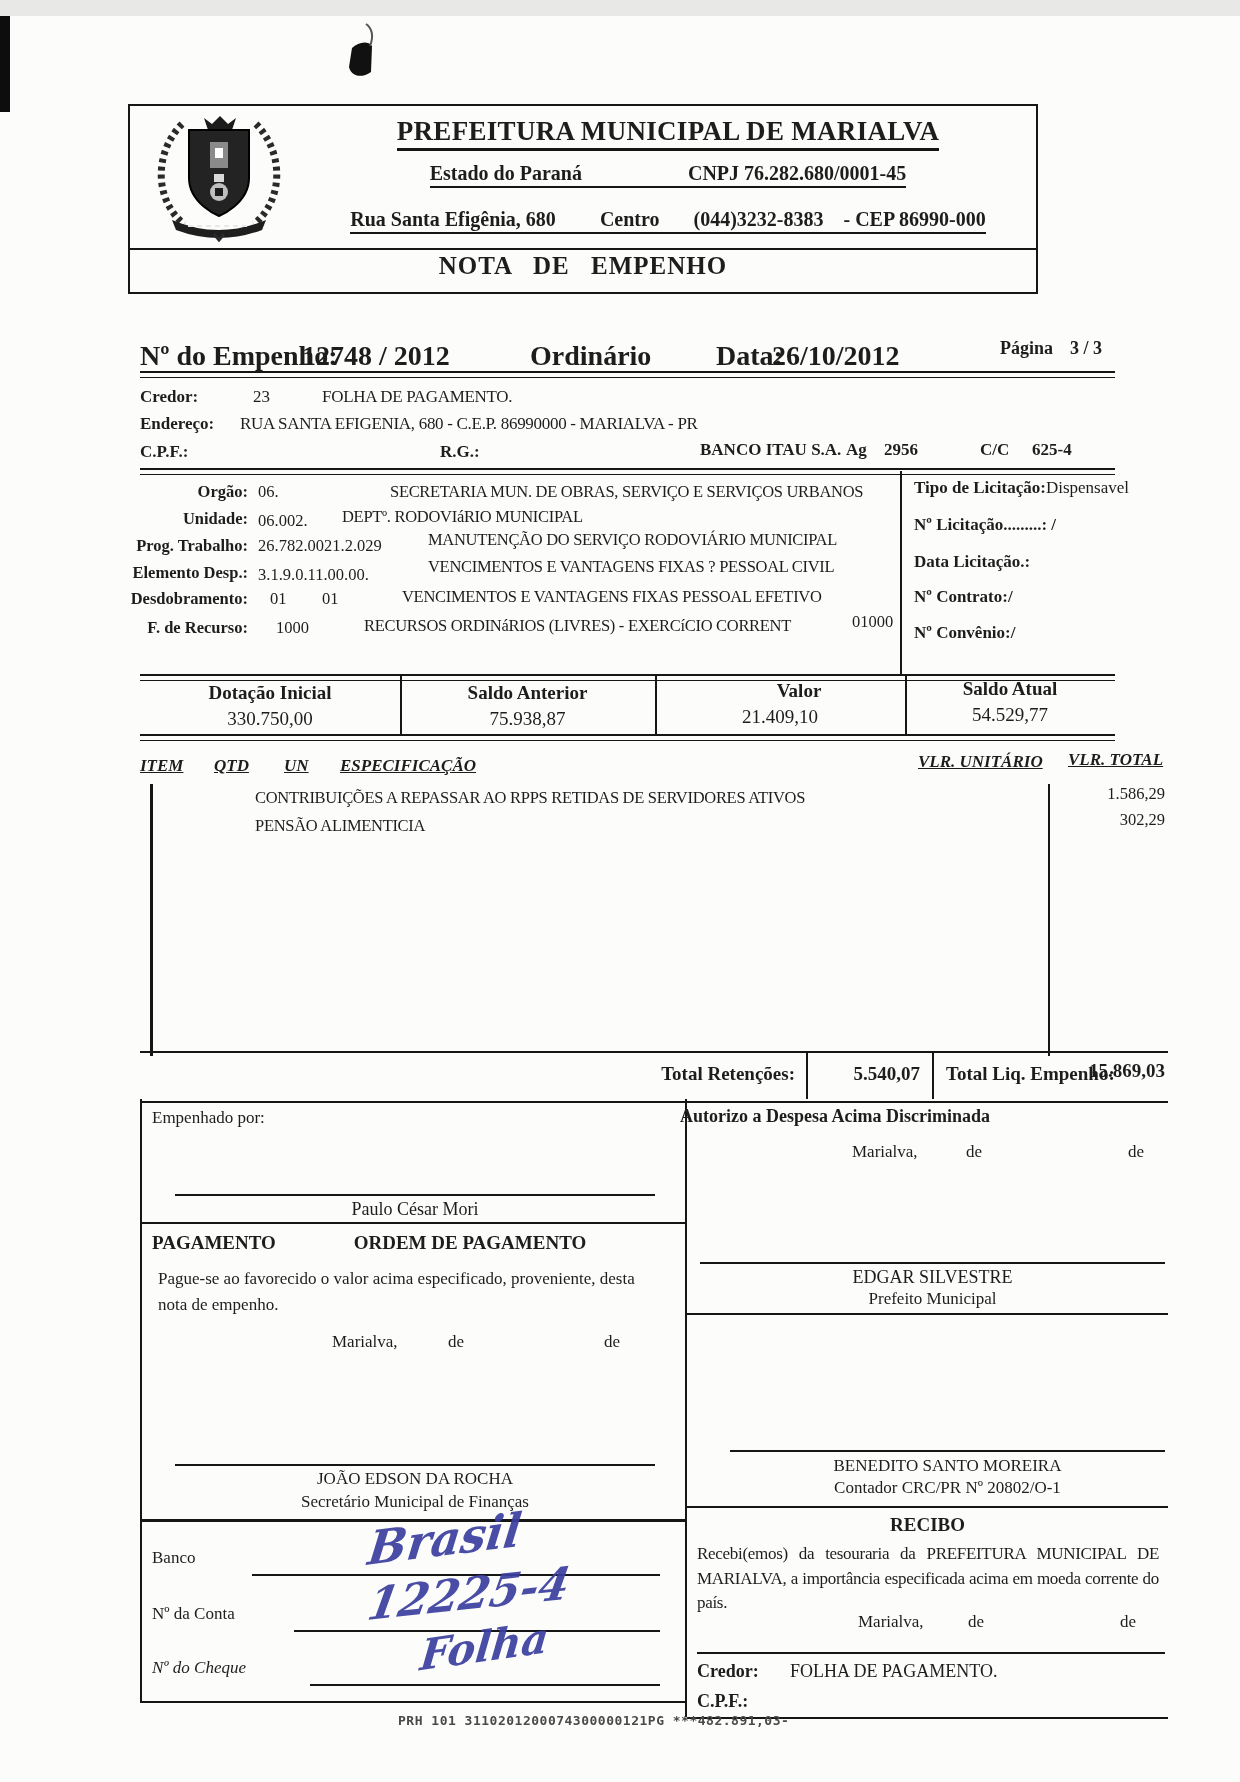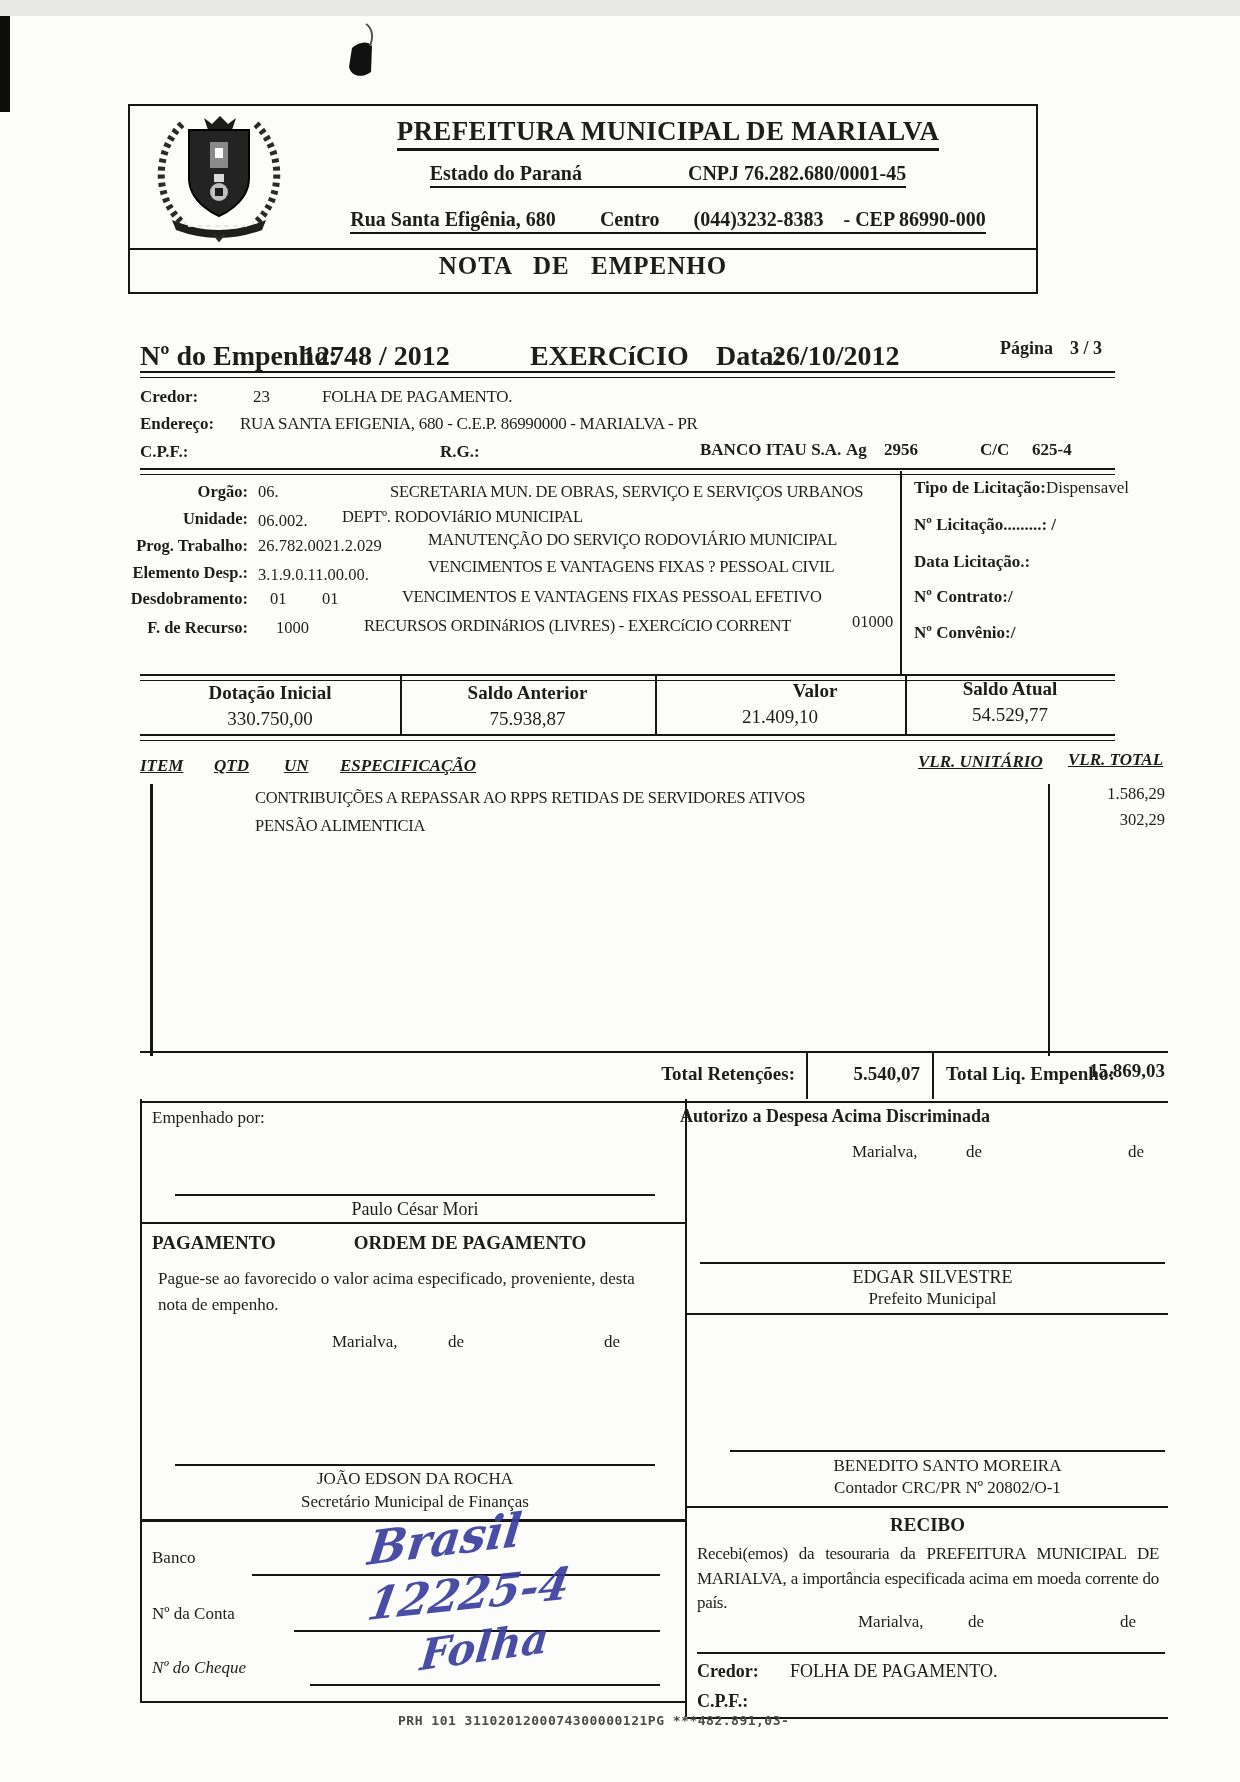--- a/index.html
+++ b/index.html
@@ -81,21 +81,21 @@
       </span>
     </div>
   </div>
 
   <div class="abs" style="left:128px;top:230px;width:906px;height:46px;border:2px solid #161616;border-top:none;">
     <div class="c b" style="margin-top:6px;font-size:25px;word-spacing:14px;letter-spacing:1px;">NOTA DE EMPENHO</div>
   </div>
 
   <span class="abs b fs20" style="left:140px;top:324px;">Nº do Empenho:</span>
   <span class="abs b fs20" style="left:302px;top:324px;">12748 / 2012</span>
-  <span class="abs b fs20" style="left:530px;top:324px;">EXERCíCIO</span>
+  <span class="abs b fs20" style="left:530px;top:324px;">Ordinário</span>
   <span class="abs b fs20" style="left:716px;top:324px;">Data:</span>
   <span class="abs b fs20" style="left:772px;top:324px;">26/10/2012</span>
   <span class="abs b" style="left:1000px;top:322px;font-size:18px;">Página</span>
   <span class="abs b" style="left:1070px;top:322px;font-size:18px;">3 / 3</span>
 
   <div class="abs rule" style="left:140px;top:355px;width:975px;"></div>
 
   <span class="abs b fs17" style="left:140px;top:371px;">Credor:</span>
   <span class="abs fs17" style="left:253px;top:371px;">23</span>
   <span class="abs fs17 cond" style="left:322px;top:371px;">FOLHA DE PAGAMENTO.</span>
@@ -152,21 +152,21 @@
   <div class="abs rule" style="left:140px;top:658px;width:975px;"></div>
   <div class="abs rule" style="left:140px;top:718px;width:975px;"></div>
   <div class="abs thin" style="left:400px;top:660px;width:2px;height:58px;"></div>
   <div class="abs thin" style="left:655px;top:660px;width:2px;height:58px;"></div>
   <div class="abs thin" style="left:905px;top:660px;width:2px;height:58px;"></div>
 
   <span class="abs b fs19 c" style="left:140px;top:666px;width:260px;">Dotação Inicial</span>
   <span class="abs fs19 c" style="left:140px;top:692px;width:260px;">330.750,00</span>
   <span class="abs b fs19 c" style="left:400px;top:666px;width:255px;">Saldo Anterior</span>
   <span class="abs fs19 c" style="left:400px;top:692px;width:255px;">75.938,87</span>
-  <span class="abs b fs19 c" style="left:655px;top:664px;width:288px;padding-left:16px;">Valor</span>
+  <span class="abs b fs19 c" style="left:655px;top:664px;width:288px;">Valor</span>
   <span class="abs fs19 c" style="left:655px;top:690px;width:250px;">21.409,10</span>
   <span class="abs b fs19 c" style="left:905px;top:662px;width:210px;">Saldo Atual</span>
   <span class="abs fs19 c" style="left:905px;top:688px;width:210px;">54.529,77</span>
 
   <span class="abs b i fs17" style="left:140px;top:740px;text-decoration:underline;">ITEM</span>
   <span class="abs b i fs17" style="left:214px;top:740px;text-decoration:underline;">QTD</span>
   <span class="abs b i fs17" style="left:284px;top:740px;text-decoration:underline;">UN</span>
   <span class="abs b i fs17" style="left:340px;top:740px;text-decoration:underline;">ESPECIFICAÇÃO</span>
   <span class="abs b i fs17" style="left:918px;top:736px;text-decoration:underline;">VLR. UNITÁRIO</span>
   <span class="abs b i fs17" style="left:1068px;top:734px;text-decoration:underline;">VLR. TOTAL</span>

